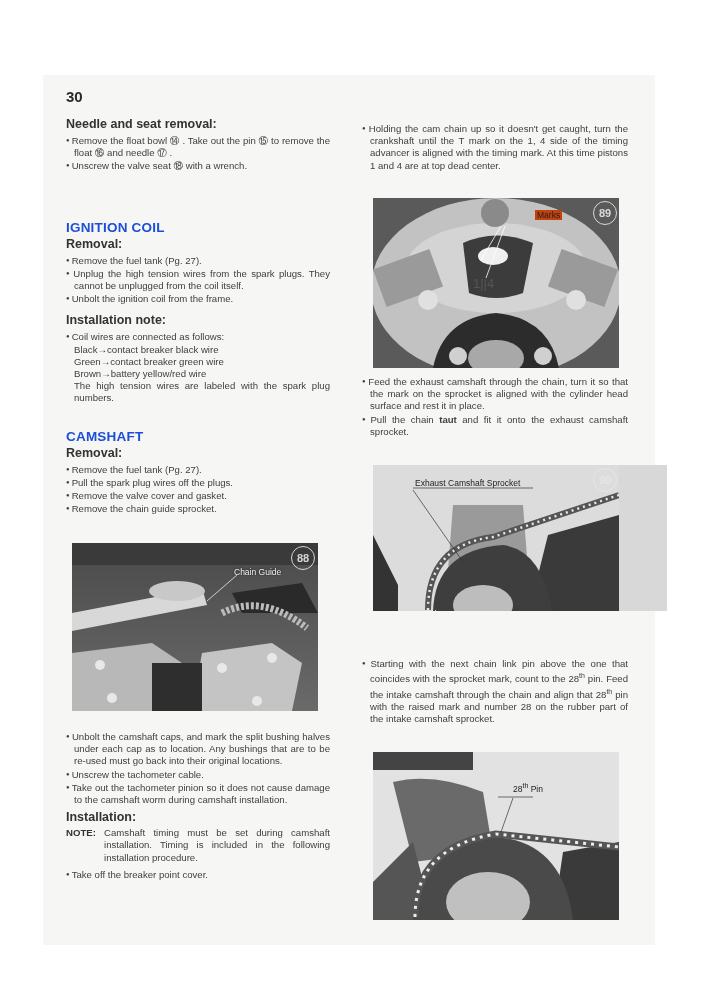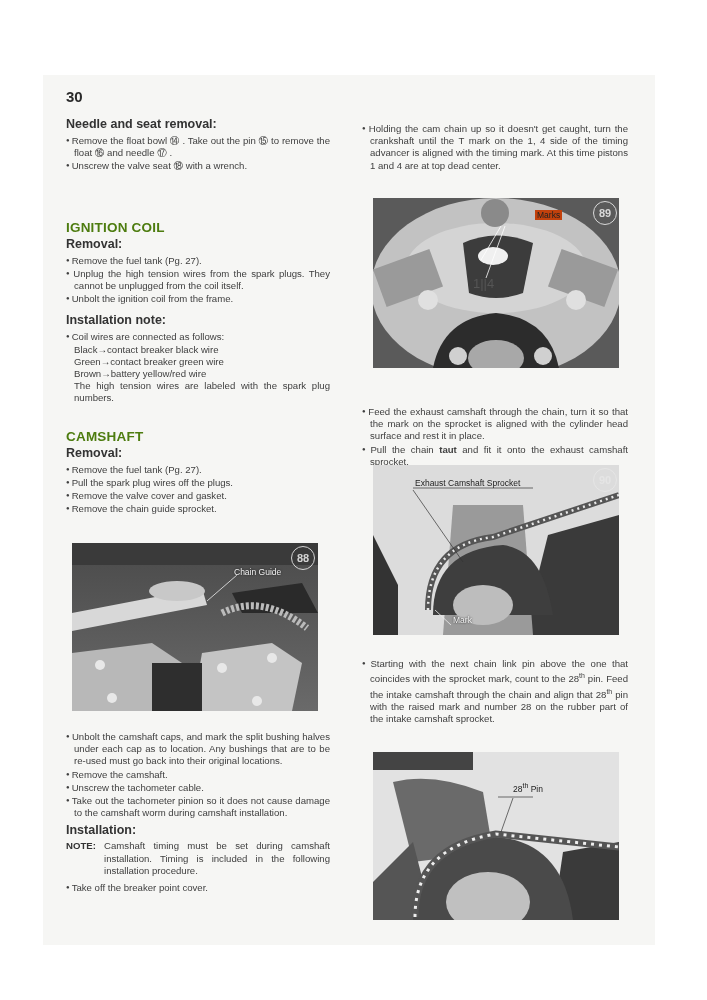--- a/index.html
+++ b/index.html
@@ -3,21 +3,21 @@
 <meta charset="utf-8">
 <style>
   html, body { margin:0; padding:0; }
   body { width:707px; height:1000px; background:#ffffff; position:relative; overflow:hidden;
          font-family:"Liberation Sans", sans-serif; color:#3a3a3a; }
   .page { position:absolute; left:43px; top:75px; width:612px; height:870px; background:#f6f6f4; }
   .pnum { position:absolute; left:66px; top:88px; font-size:15px; font-weight:bold; color:#2a2a2a; }
   .col { position:absolute; font-size:9.6px; line-height:12.2px; color:#404040; }
   .col p { margin:0; }
   .h2 { font-size:12.5px; font-weight:bold; color:#333; margin:0 0 2px 0; line-height:16px; }
-  .h1 { font-size:13.5px; font-weight:bold; color:#4d7c0f; margin:0; line-height:17px; letter-spacing:0.2px; }
+  .h1 { font-size:13.5px; font-weight:bold; color:#1d4ed8; margin:0; line-height:17px; letter-spacing:0.2px; }
   .b { padding-left:8px; text-indent:-8px; text-align:justify; }
   .b::before { content:"\25CF"; font-size:6px; vertical-align:2px; margin-right:2px; }
   .ind { padding-left:8px; }
   .note { padding-left:38px; text-indent:-38px; text-align:justify; }
   .note b { color:#333; }
   .photo { position:absolute; background:#777; overflow:hidden; }
   .photo svg { position:absolute; left:0; top:0; }
   .lbl { position:absolute; font-size:8.5px; color:#222; background:rgba(255,255,255,0.0); white-space:nowrap; }
   .lbl.w { color:#f4f4f4; text-shadow:0 0 2px #111; }
   .badge { position:absolute; width:22px; height:22px; border-radius:50%; border:1.5px solid #eee;
@@ -85,21 +85,20 @@
         <circle cx="40" cy="155" r="5"></circle>
       </g>
     <line x1="135" y1="58" x2="165" y2="32" stroke="#eee" stroke-width="0.8"></line>
   </svg>
   <span class="lbl w" style="left:162px; top:24px;">Chain Guide</span>
   <span class="badge" style="left:219px; top:3px;">88</span>
 </div>
 
 <div class="col" style="left:66px; top:730px; width:264px;">
   <p class="b">Unbolt the camshaft caps, and mark the split bushing halves under each cap as to location. Any bushings that are to be re-used must go back into their original locations.</p>
-  <p class="b">Remove the camshaft.</p>
   <p class="b">Unscrew the tachometer cable.</p>
   <p class="b">Take out the tachometer pinion so it does not cause damage to the camshaft worm during camshaft installation.</p>
   <div style="height:3px"></div>
   <div class="h2">Installation:</div>
   <p class="note"><b>NOTE:</b> <span>Camshaft timing must be set during camshaft installation. Timing is included in the following installation procedure.</span></p>
   <div style="height:4px"></div>
   <p class="b">Take off the breaker point cover.</p>
 </div>
 
 <div class="col" style="left:362px; top:122px; width:266px;">
@@ -123,26 +122,26 @@
       <circle cx="170" cy="158" r="9" fill="#d0d0d0"></circle>
     <ellipse cx="123" cy="160" rx="28" ry="18" fill="#a8a8a8"></ellipse>
     <line x1="128" y1="28" x2="108" y2="62" stroke="#fff" stroke-width="0.8"></line>
     <line x1="132" y1="28" x2="113" y2="80" stroke="#fff" stroke-width="0.8"></line>
   </svg>
   <span class="lbl" style="left:100px; top:78px; font-size:13px; color:#555;">1||4</span>
   <span class="lbl" style="left:162px; top:12px; background:#c2410c; padding:0 2px;">Marks</span>
   <span class="badge" style="left:220px; top:3px;">89</span>
 </div>
 
-<div class="col" style="left:362px; top:405px; width:266px;">
+<div class="col" style="left:362px; top:375px; width:266px;">
   <p class="b">Feed the exhaust camshaft through the chain, turn it so that the mark on the sprocket is aligned with the cylinder head surface and rest it in place.</p>
   <p class="b"><span>Pull the chain </span><b>taut</b><span> and fit it onto the exhaust camshaft sprocket.</span></p>
 </div>
 
-<div class="photo" style="left:373px; top:465px; width:246px; height:170px; background:#d8d8d8;">
+<div class="photo" style="left:373px; top:465px; width:246px; height:146px; background:#d8d8d8;padding-left:48px;">
   <svg width="246" height="170">
     <rect width="246" height="170" fill="#dcdcdc"></rect>
     <path d="M0 70 L25 120 L25 170 L0 170 Z" fill="#333"></path>
     <path d="M175 70 L246 50 L246 170 L150 170 Z" fill="#3a3a3a"></path>
     <path d="M80 40 L150 40 L160 170 L70 170 Z" fill="#9a9a9a"></path>
     <path d="M60 150 Q60 85 130 80 Q170 85 180 150 Z" fill="#3e3e3e"></path>
     <ellipse cx="110" cy="140" rx="30" ry="20" fill="#bdbdbd"></ellipse>
     <path d="M55 145 Q55 80 120 72 L246 30" stroke="#555" stroke-width="6" fill="none"></path>
     <path d="M55 145 Q55 80 120 72 L246 30" stroke="#e8e8e8" stroke-width="2.5" fill="none" stroke-dasharray="2 4"></path>
     <line x1="40" y1="25" x2="90" y2="97" stroke="#333" stroke-width="0.7"></line>

